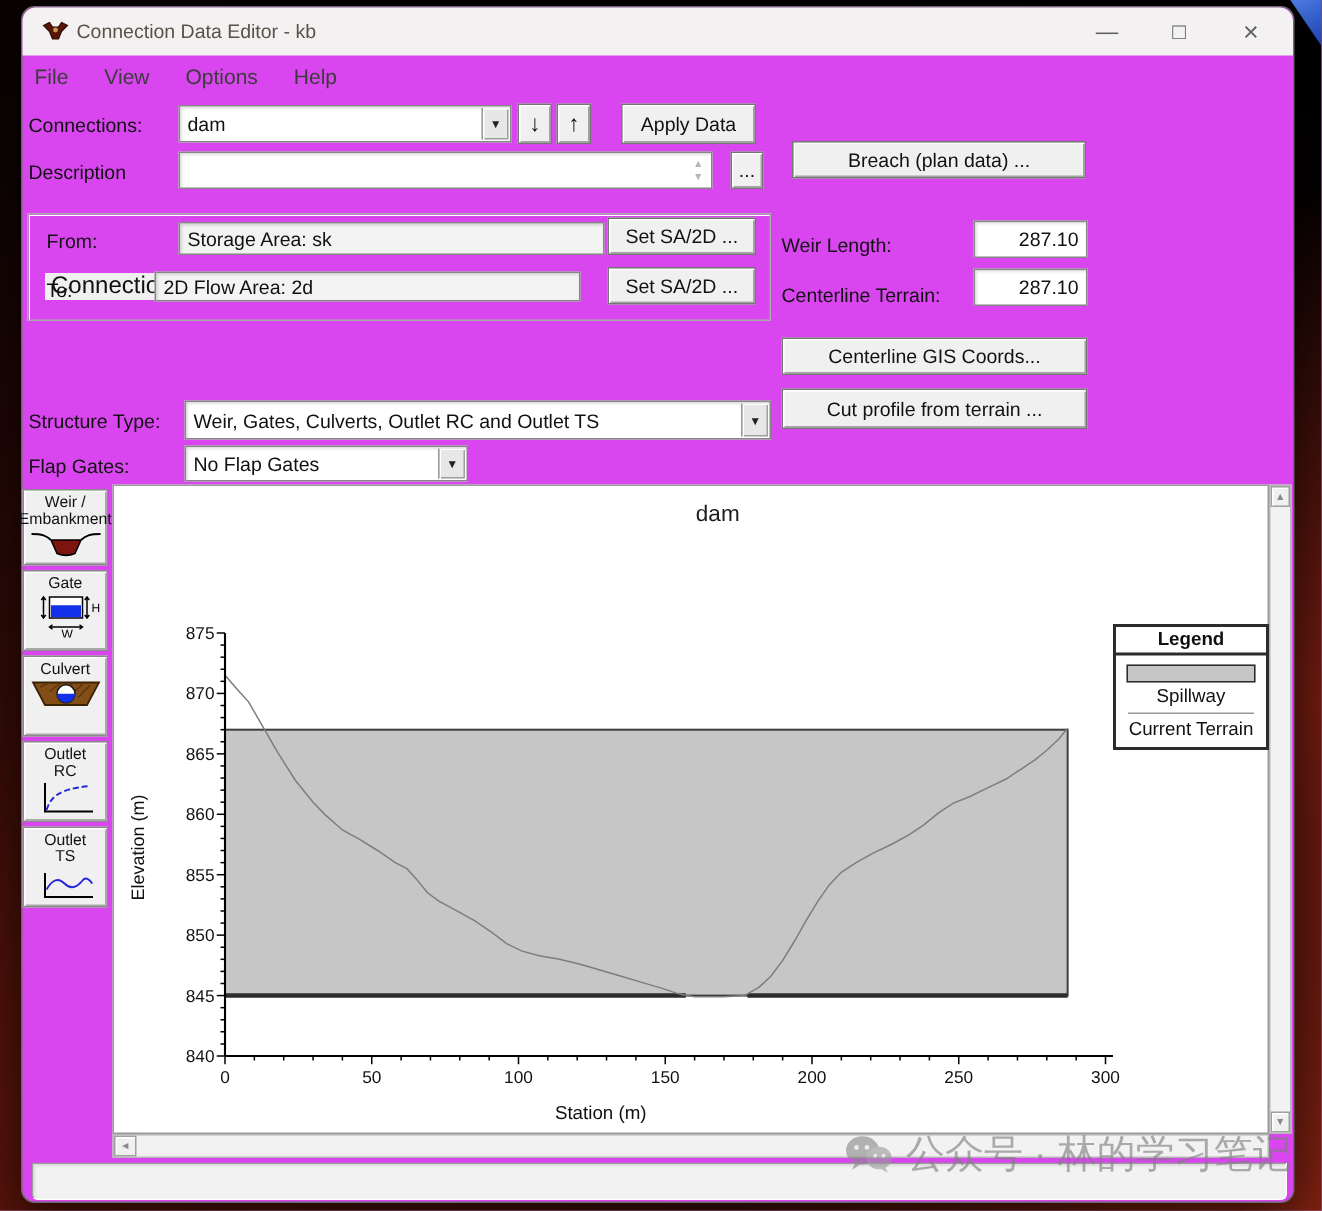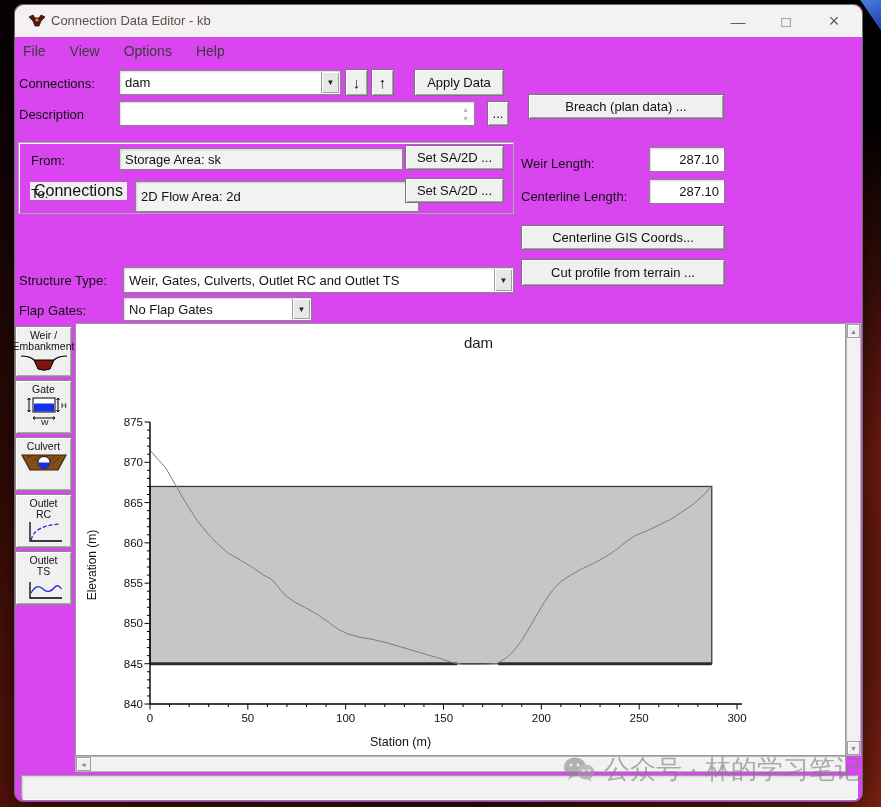--- a/index.html
+++ b/index.html
@@ -119,30 +119,30 @@
 
   <div class="gbx" style="left:3px;top:137px;width:494px;height:70px">
     <span class="gbx-title">Connections</span>
   </div>
   <span class="lbl" style="left:16px;top:148px">From:</span>
   <div class="field gray" style="left:104px;top:143px;width:284px;height:22px">
     <span>Storage Area: sk</span>
   </div>
   <div class="btn" style="left:390px;top:140px;width:99px;height:25px">Set SA/2D ...</div>
   <span class="lbl" style="left:16px;top:181px">To:</span>
-  <div class="field gray" style="left:120px;top:176px;width:284px;height:31px">
+  <div class="field gray" style="left:88px;top:176px;width:284px;height:20px">
     <span>2D Flow Area: 2d</span>
   </div>
   <div class="btn" style="left:390px;top:173px;width:99px;height:25px">Set SA/2D ...</div>
 
   <span class="lbl" style="left:506px;top:151px">Weir Length:</span>
   <div class="field" style="left:634px;top:142px;width:76px;height:25px;justify-content:flex-end">
     <span>287.10</span>
   </div>
-  <span class="lbl" style="left:506px;top:184px">Centerline Length:</span>
+  <span class="lbl" style="left:506px;top:184px">Centerline Terrain:</span>
   <div class="field" style="left:634px;top:174px;width:76px;height:25px;justify-content:flex-end">
     <span>287.10</span>
   </div>
 
   <div class="btn" style="left:506px;top:220px;width:204px;height:25px">Centerline GIS Coords...</div>
   <div class="btn" style="left:506px;top:254px;width:204px;height:27px">Cut profile from terrain ...</div>
 
   <span class="lbl" style="left:4px;top:268px">Structure Type:</span>
   <div class="field" style="left:108px;top:262px;width:391px;height:26px">
     <span>Weir, Gates, Culverts, Outlet RC and Outlet TS</span>
@@ -287,20 +287,27 @@
         <text x="74" y="398" text-anchor="middle" font-size="11.5">0</text>
         <text x="171.83333333333331" y="398" text-anchor="middle" font-size="11.5">50</text>
         <text x="269.66666666666663" y="398" text-anchor="middle" font-size="11.5">100</text>
         <text x="367.5" y="398" text-anchor="middle" font-size="11.5">150</text>
         <text x="465.3333333333333" y="398" text-anchor="middle" font-size="11.5">200</text>
         <text x="563.1666666666667" y="398" text-anchor="middle" font-size="11.5">250</text>
         <text x="661" y="398" text-anchor="middle" font-size="11.5">300</text>
       </svg>
     <div class="ylab">Elevation (m)</div>
     <div class="xlab">Station (m)</div>
+    <div class="legend">
+      <div class="hd">Legend</div>
+      <div class="swatch"></div>
+      <div>Spillway</div>
+      <div class="tline"></div>
+      <div>Current Terrain</div>
+    </div>
   </div>
 
   <div class="vscroll">
     <div class="sbtn" style="left:0;top:0;width:13px;height:14px">▲</div>
     <div class="sbtn" style="left:0;bottom:0;width:13px;height:14px">▼</div>
   </div>
   <div class="hscroll">
     <div class="sbtn" style="left:0;top:0;width:15px;height:14px">◄</div>
   </div>
 

